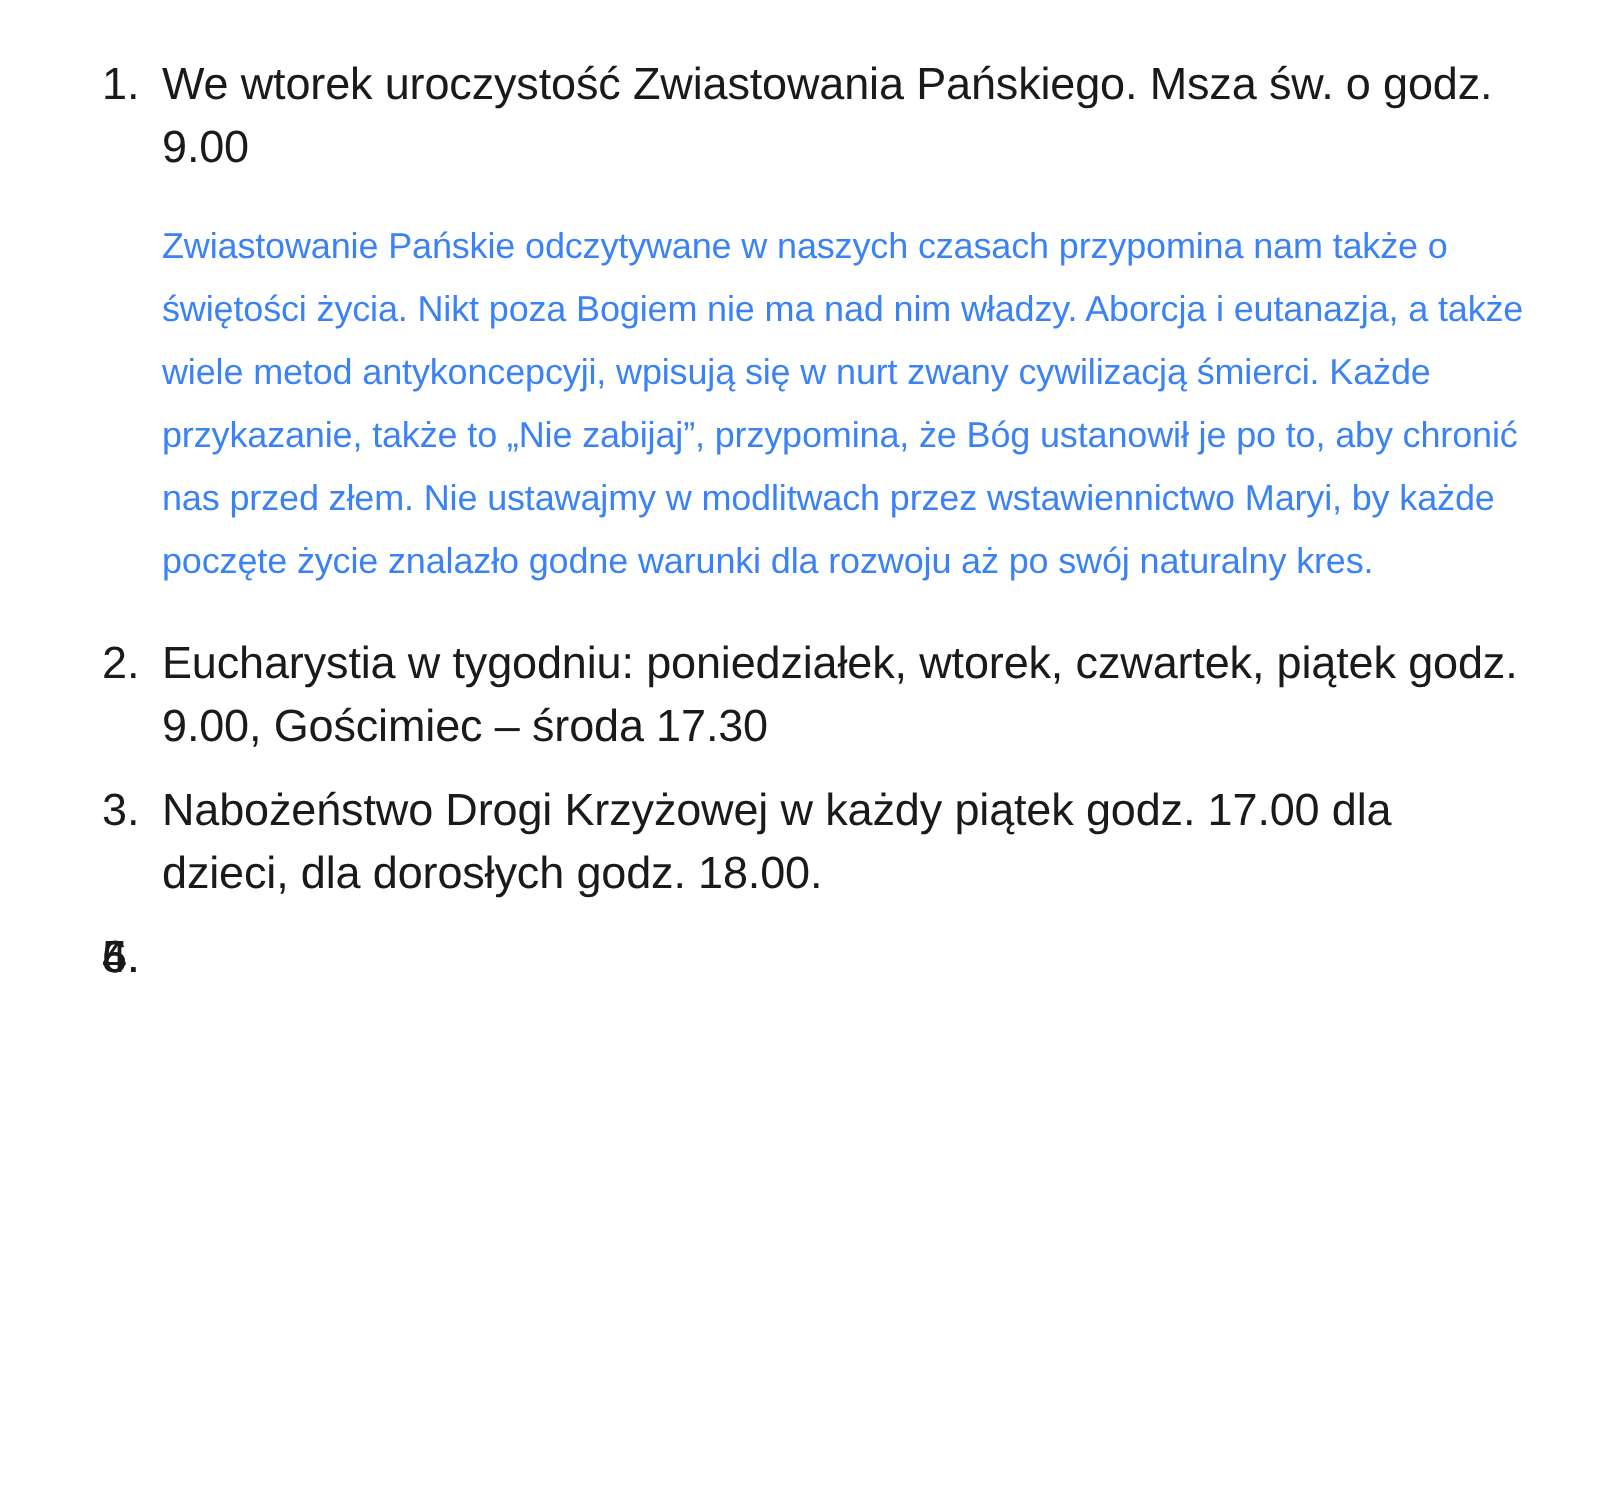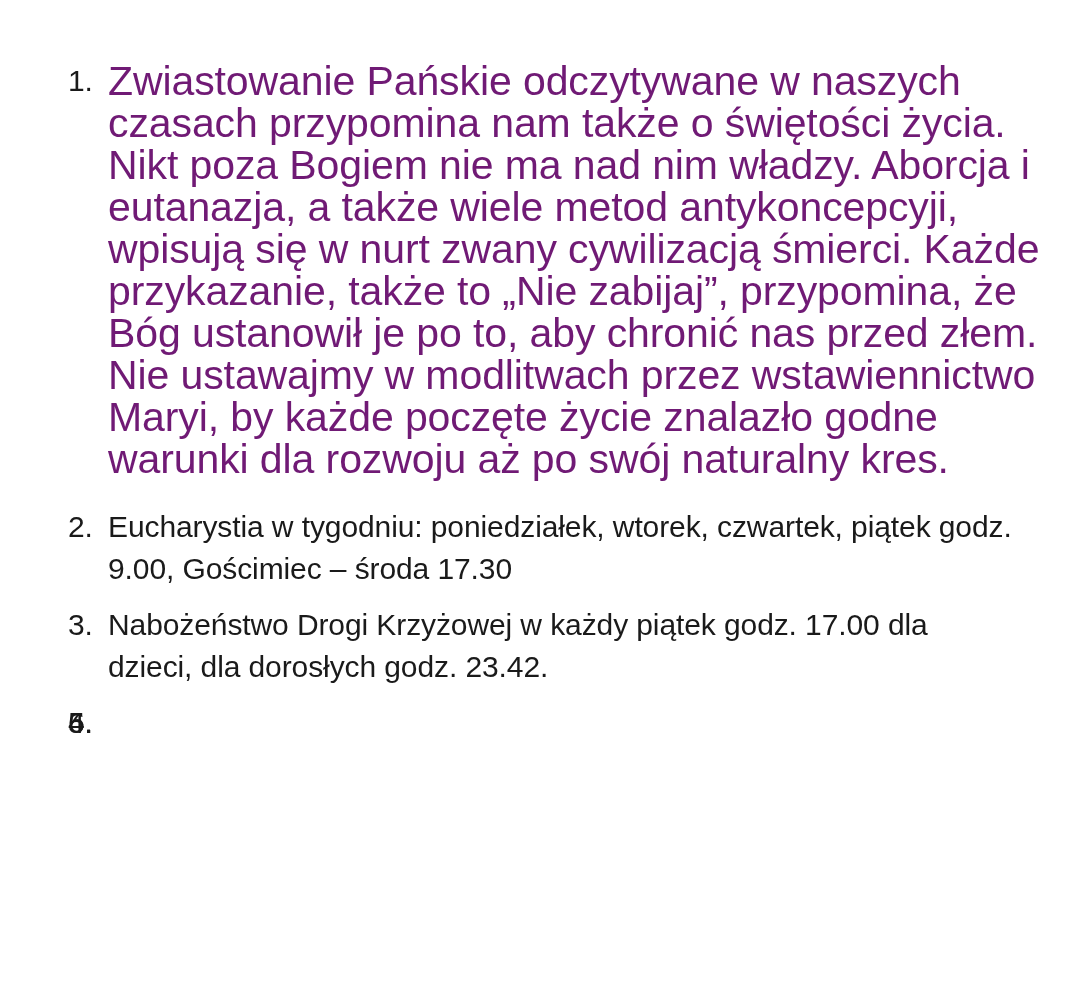--- a/index.html
+++ b/index.html
@@ -62,23 +62,23 @@
     display: block;
     max-width: 952px;
     white-space: pre-wrap;
   }
 
   
   .item-note {
     display: block;
     margin-top: 24px;
     max-width: 952px;
-    font-size: 41px;
+    font-size: 24px;
     line-height: 42px;
-    color: #701a75;
+    color: #3b82f6;
     white-space: pre-wrap;
   }
 
   
   .item-1 .item-text   { max-width: 905px; }
   .item-1 .item-note   { max-width: 955px; }
   .item-2 .item-text   { max-width: 905px; }
   .item-3 .item-text   { max-width: 890px; }
   .item-4 .item-text   { max-width: 952px; }
   .item-5 .item-text   { max-width: 915px; }
@@ -92,31 +92,32 @@
 </style>
 </head>
 <body>
 
 <div class="page">
 
   <ol class="announcement-list">
 
     <li class="list-item item-1">
       <span class="item-marker">1.</span>
+      <span class="item-text">We wtorek uroczystość Zwiastowania Pańskiego. Msza św. o godz. 9.00</span>
       <span class="item-note">Zwiastowanie Pańskie odczytywane w naszych czasach przypomina nam także o świętości życia. Nikt poza Bogiem nie ma nad nim władzy. Aborcja i eutanazja, a także wiele metod antykoncepcyji, wpisują się w nurt zwany cywilizacją śmierci. Każde przykazanie, także to „Nie zabijaj”, przypomina, że Bóg ustanowił je po to, aby chronić nas przed złem. Nie ustawajmy w modlitwach przez wstawiennictwo Maryi, by każde poczęte życie znalazło godne warunki dla rozwoju aż po swój naturalny kres.</span>
     </li>
 
     <li class="list-item item-2">
       <span class="item-marker">2.</span>
       <span class="item-text">Eucharystia w tygodniu: poniedziałek, wtorek, czwartek, piątek godz. 9.00, Gościmiec – środa 17.30</span>
     </li>
 
     <li class="list-item item-3">
       <span class="item-marker">3.</span>
-      <span class="item-text">Nabożeństwo Drogi Krzyżowej w każdy piątek godz. 17.00 dla dzieci, dla dorosłych godz. 23.42.</span>
+      <span class="item-text">Nabożeństwo Drogi Krzyżowej w każdy piątek godz. 17.00 dla dzieci, dla dorosłych godz. 18.00.</span>
     </li>
 
     <li class="list-item item-4">
       <span class="item-marker">4.</span>
     </li>
 
     <li class="list-item item-5">
       <span class="item-marker">5.</span>
     </li>
 

